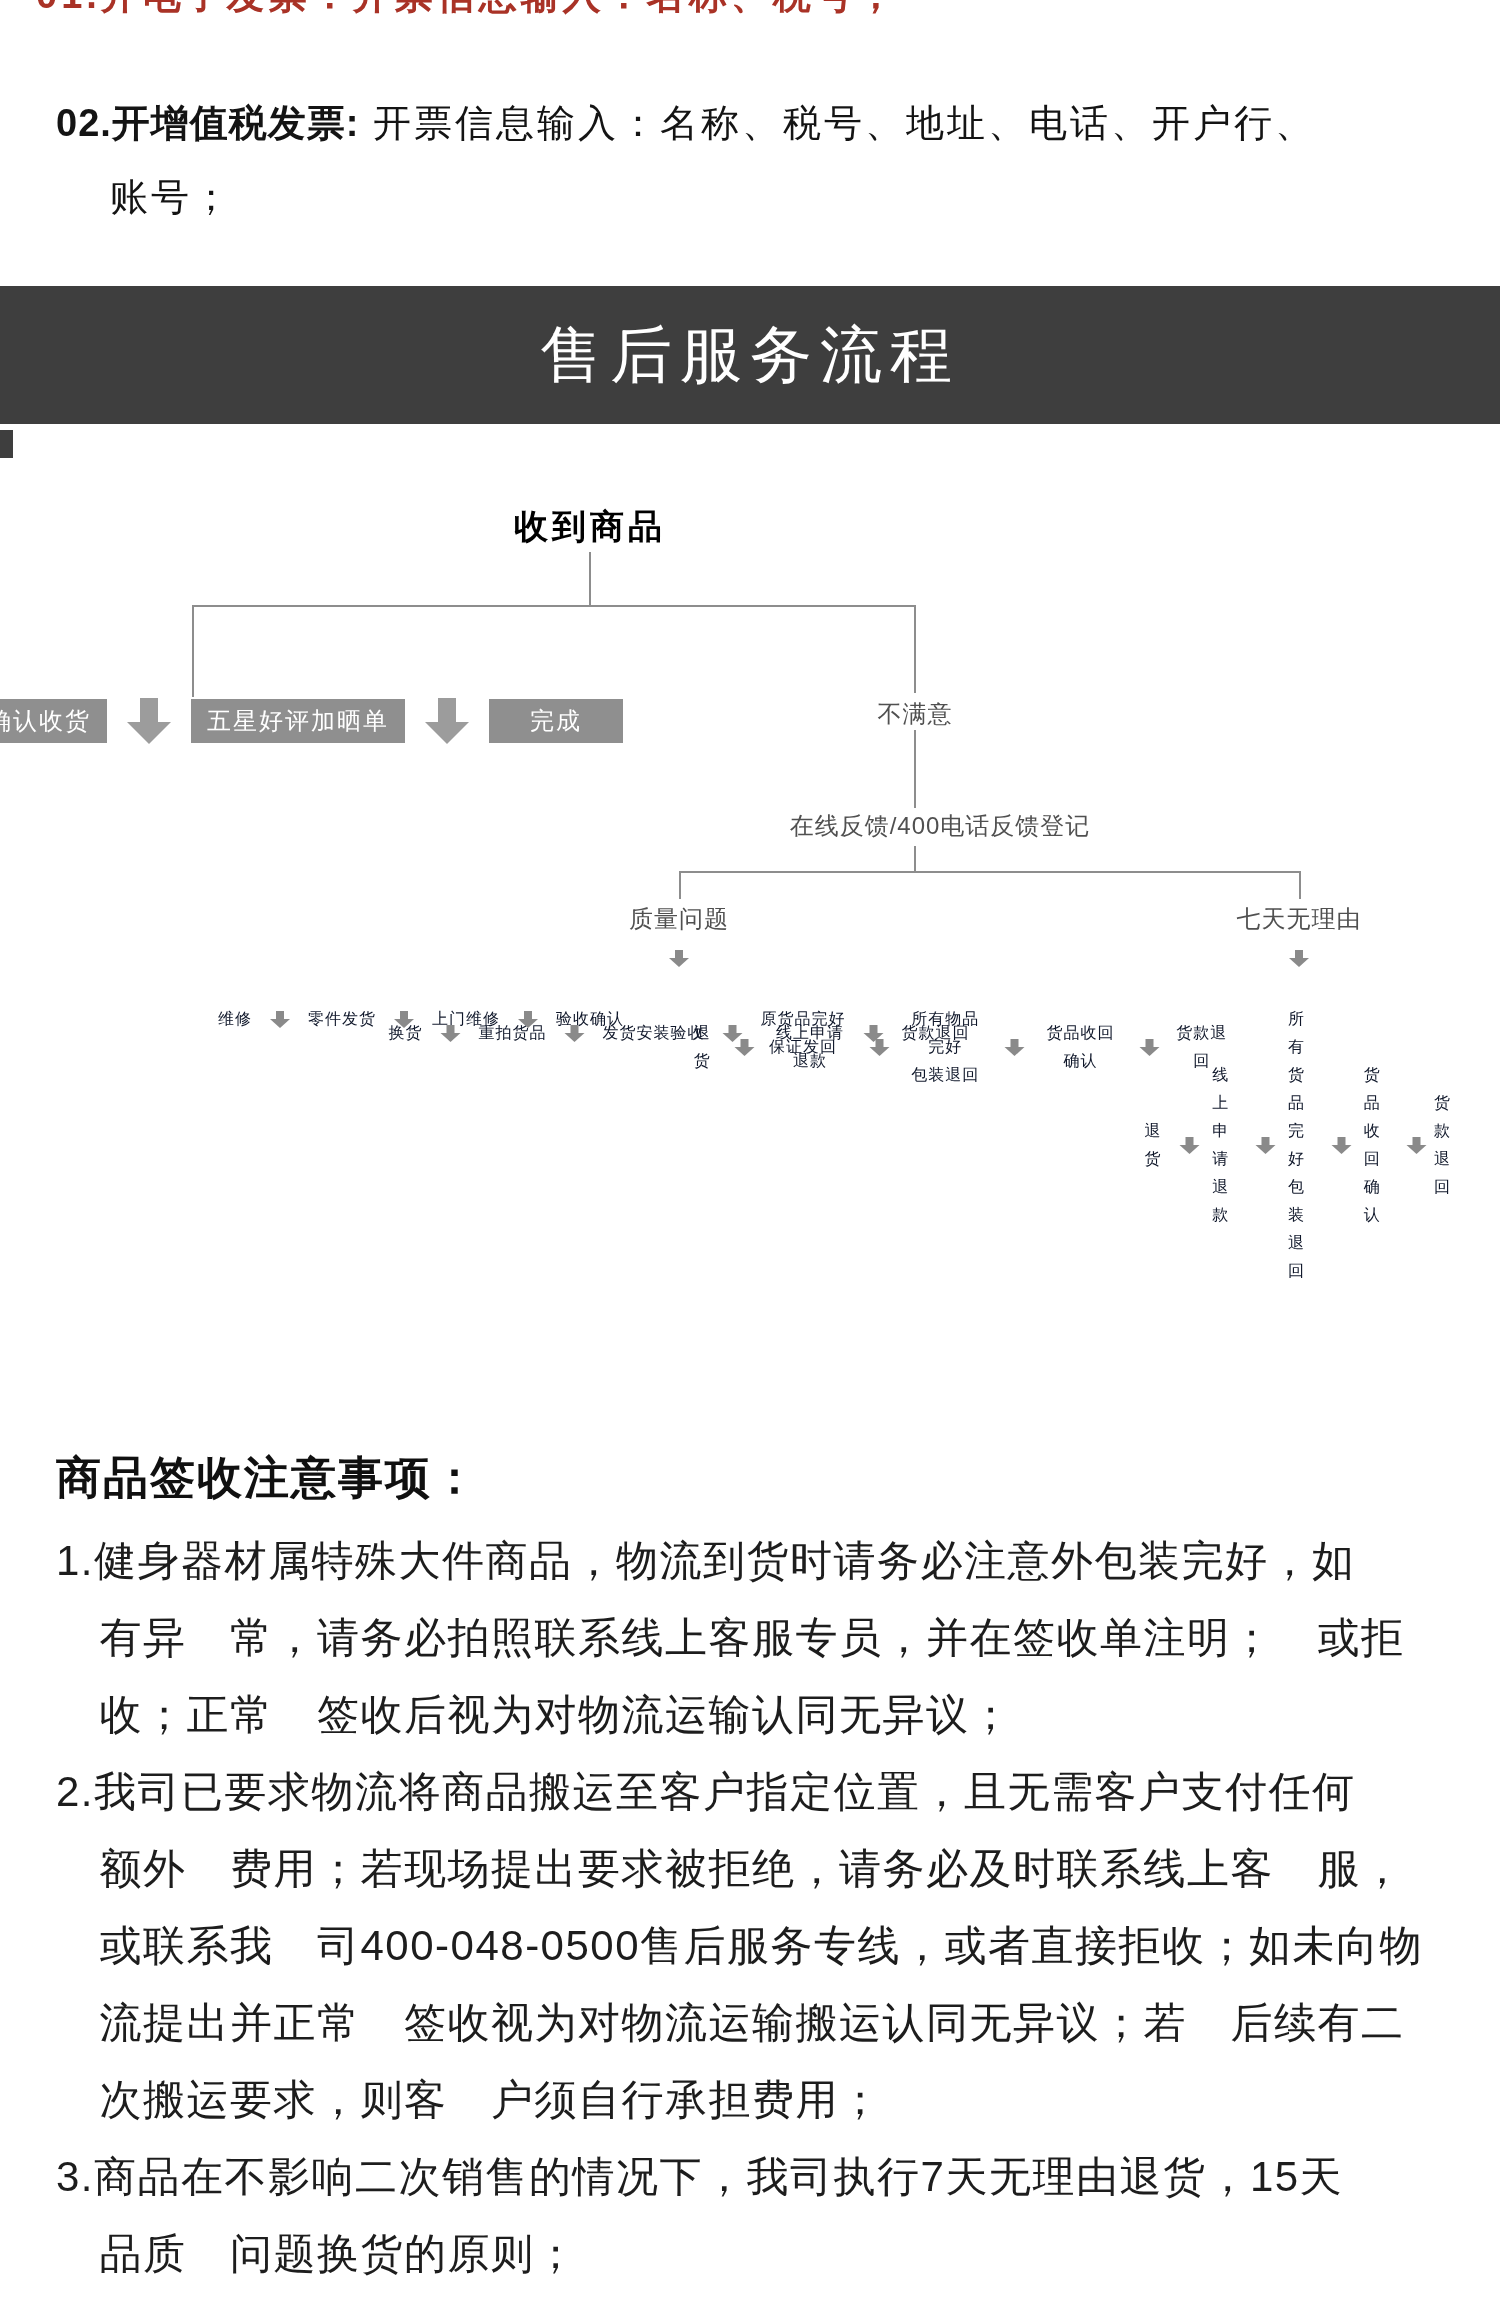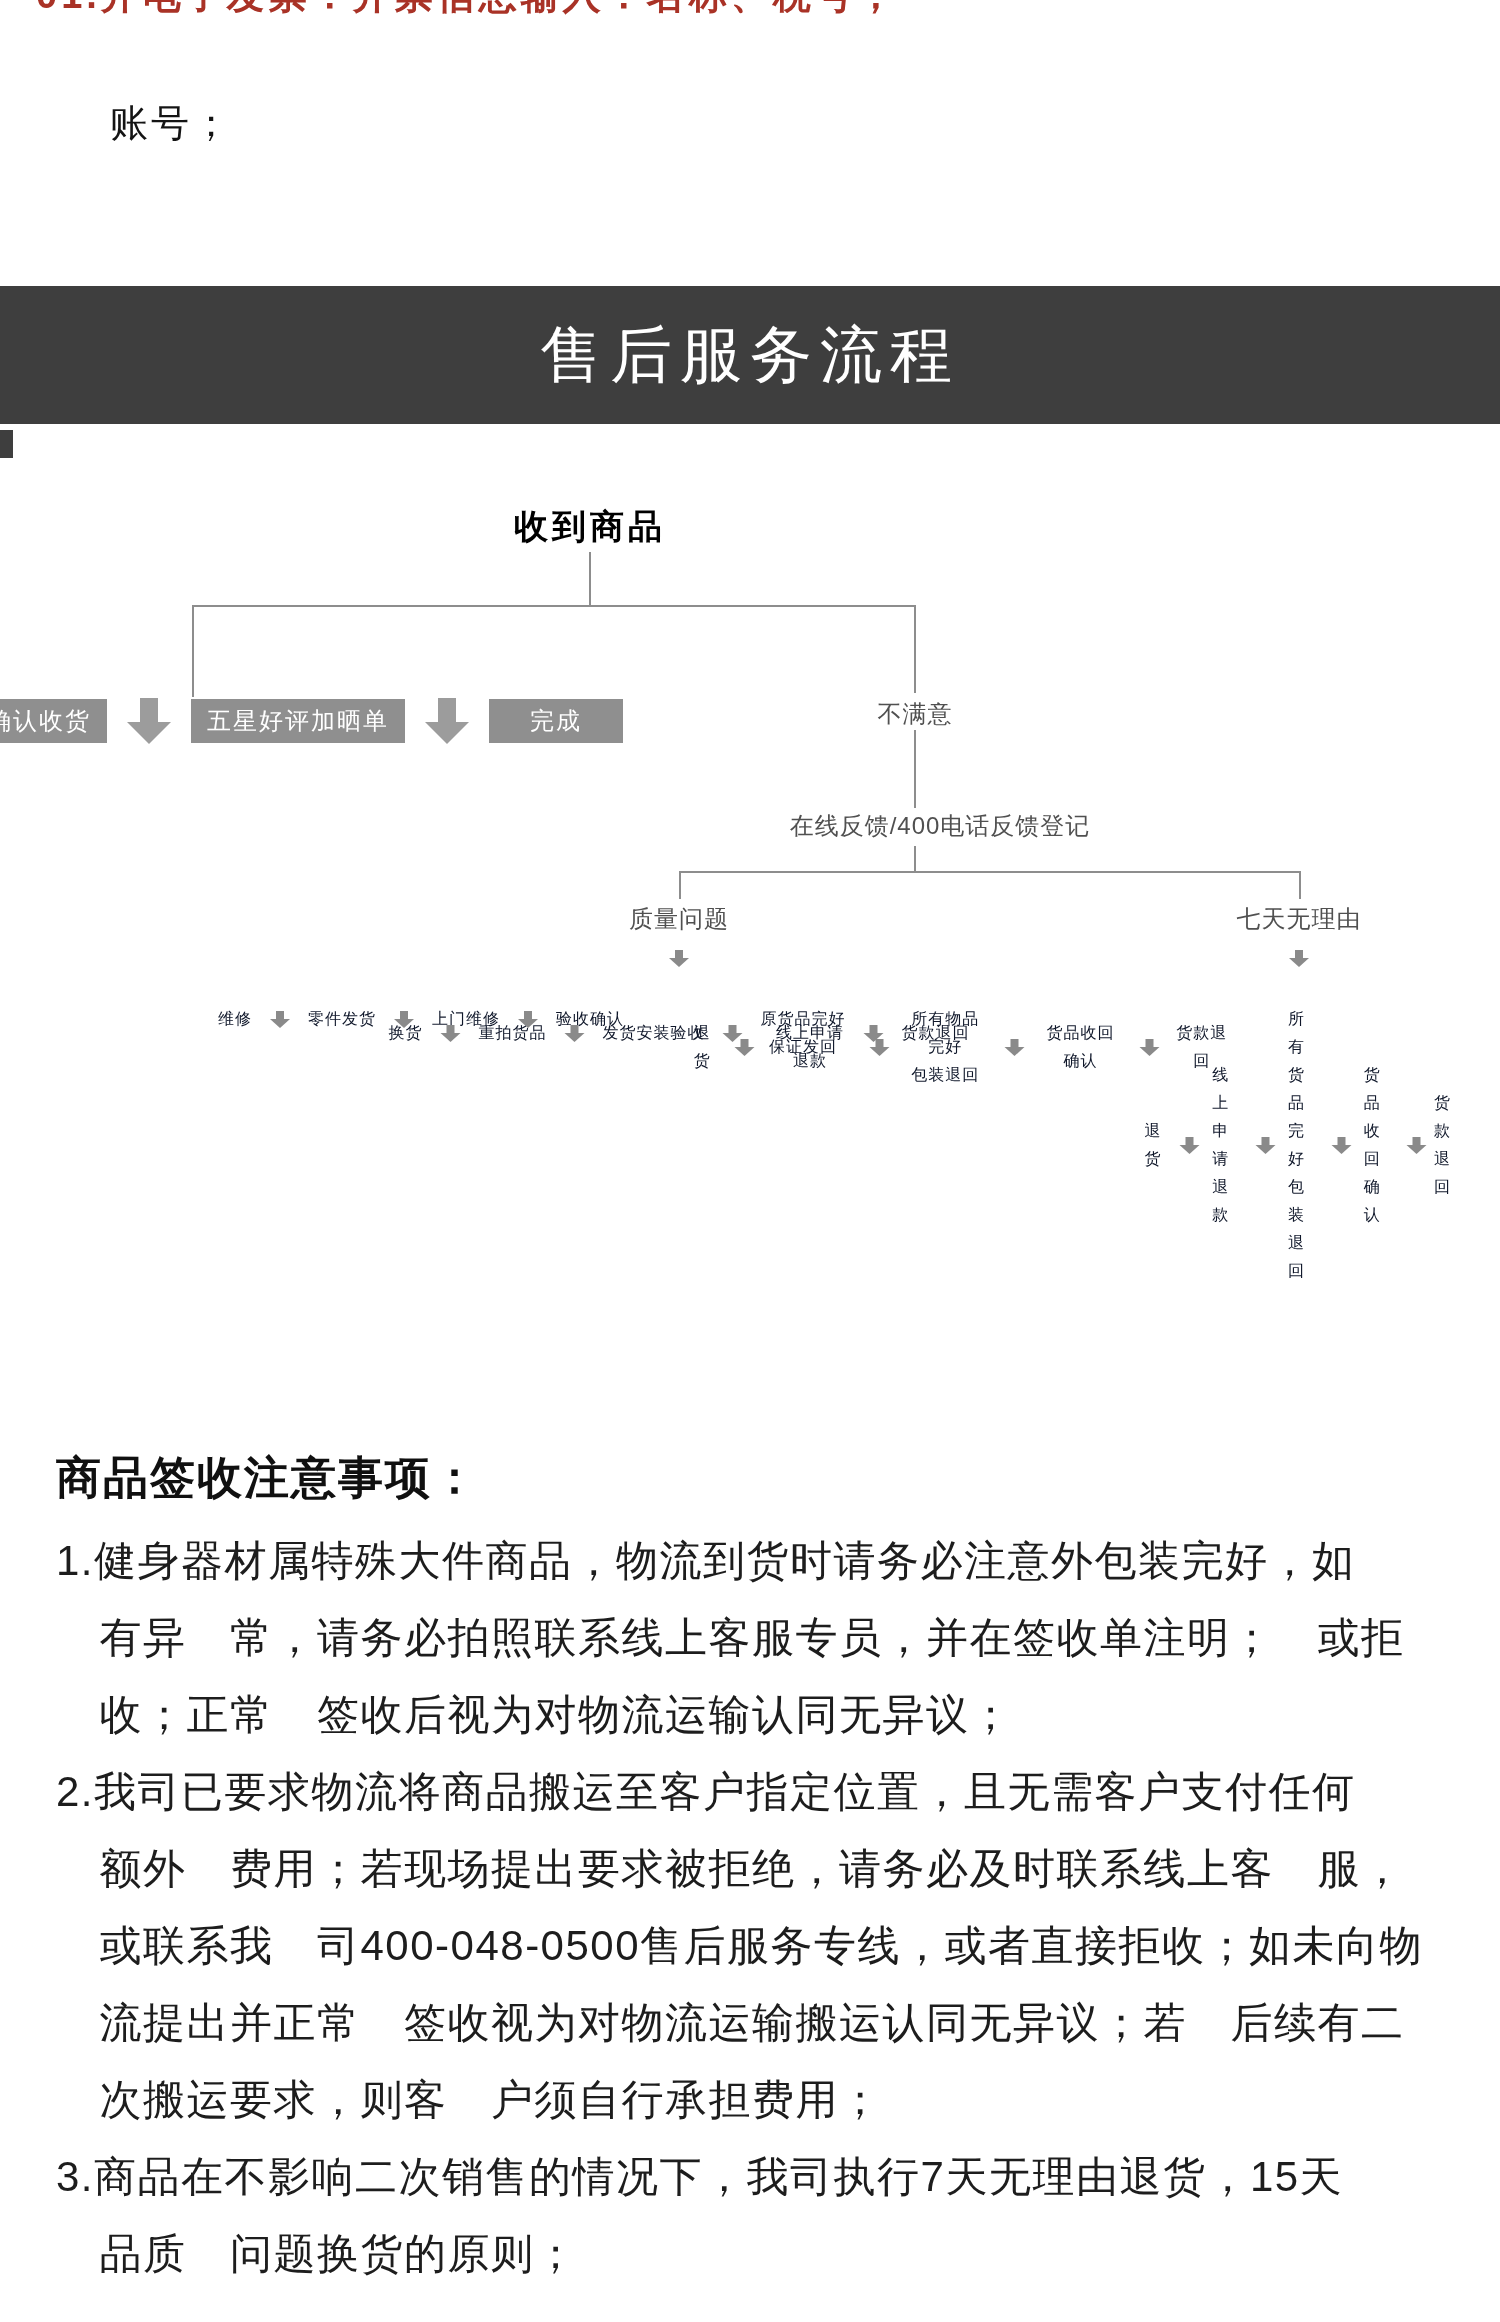--- a/index.html
+++ b/index.html
@@ -63,20 +63,24 @@
 </head>
 <body>
 
 <div class="page">
 
   <div class="clip-strip">
     <span>01.开电子发票：开票信息输入：名称、税号；</span>
   </div>
 
   <div class="invoice">
+    <div>
+      <span class="lbl">02.开增值税发票:</span>
+      <span>开票信息输入：名称、税号、地址、电话、开户行、</span>
+    </div>
     <div class="cont">账号；</div>
   </div>
 
   <div class="banner">
     <div class="banner-title">售后服务流程</div>
   </div>
   <div class="banner-notch"></div>
 
   <div class="flow-root">收到商品</div>
 

